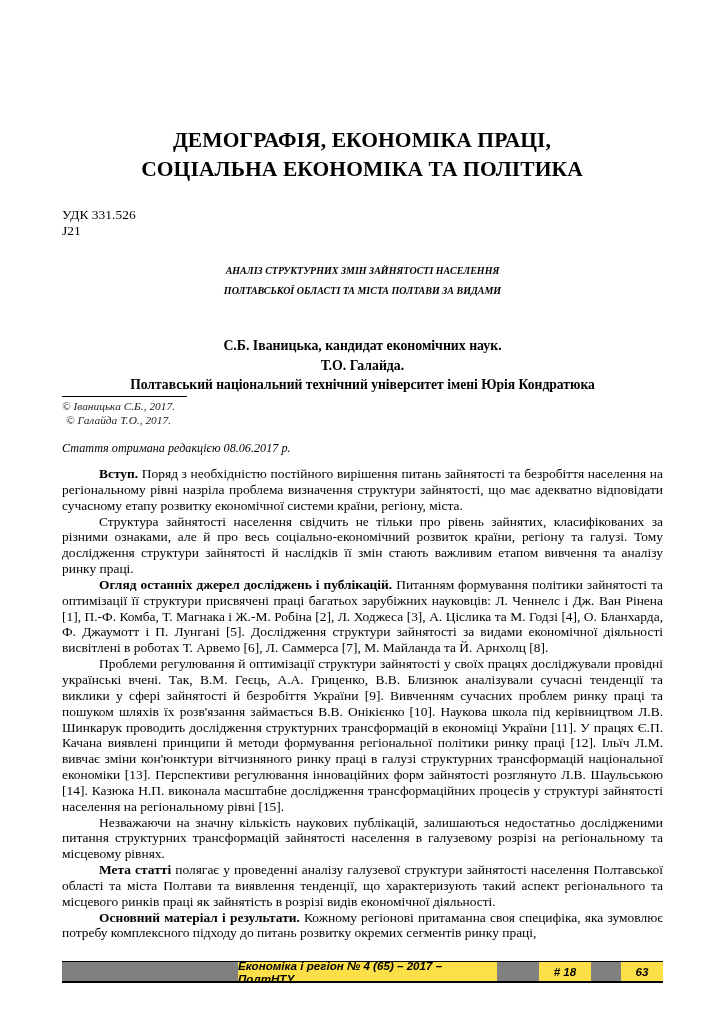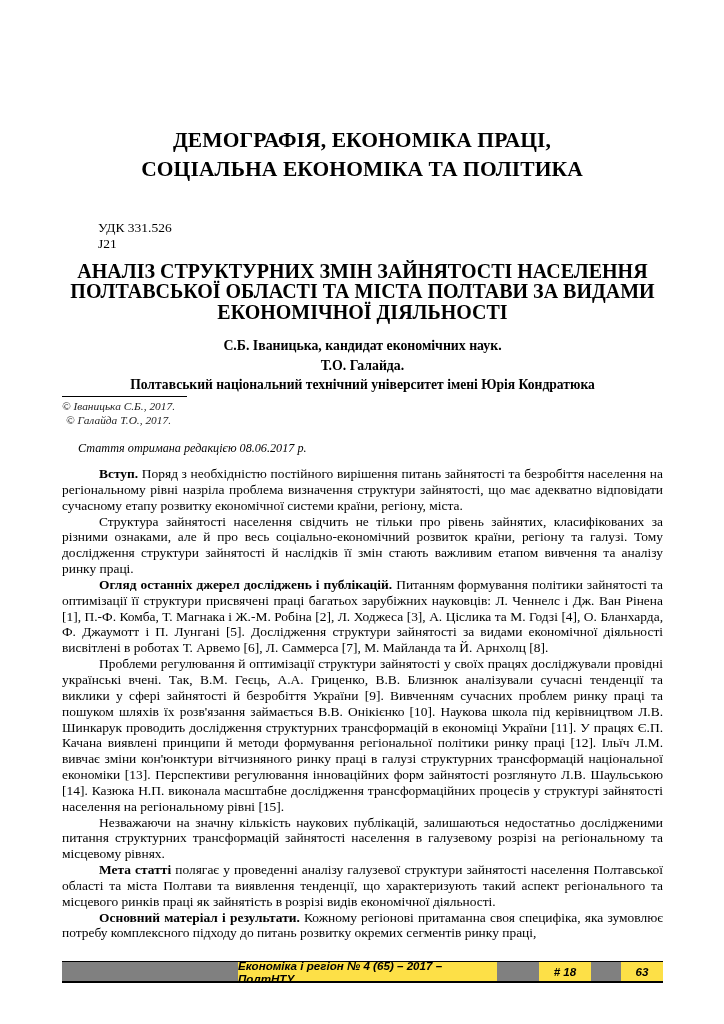--- a/index.html
+++ b/index.html
@@ -34,37 +34,37 @@
     font-weight: bold;
     font-size: 21.5px;
     line-height: 29px;
     letter-spacing: 0.1px;
   }
   .rubric div { white-space: nowrap; }
 
   
   .udc {
     position: absolute;
-    top: 220px;
+    top: 207px;
     left: 62px;
     font-size: 13.5px;
     line-height: 16px;
-    margin-left: 36px;
   }
 
   
   .article-title {
     position: absolute;
     top: 261px;
     left: 62px;
     width: 601px;
     text-align: center;
     font-weight: bold;
-    font-size: 20px;
+    font-size: 10px;
     line-height: 20.3px;
+    font-style: italic;
   }
 
   
   .authors {
     position: absolute;
     top: 336px;
     left: 62px;
     width: 601px;
     text-align: center;
     font-weight: bold;
@@ -95,21 +95,20 @@
     text-align: center;
   }
 
   .received {
     position: absolute;
     top: 441px;
     left: 62px;
     font-style: italic;
     font-size: 12.2px;
     line-height: 15px;
-    margin-left: 16px;
   }
 
   
   .body-text {
     position: absolute;
     top: 466px;
     left: 62px;
     width: 601px;
     font-size: 13.45px;
     line-height: 15.85px;
@@ -168,21 +167,20 @@
   </div>
 
   <div class="udc">
     <div>УДК 331.526</div>
     <div>J21</div>
   </div>
 
   <div class="article-title">
     <div>АНАЛІЗ СТРУКТУРНИХ ЗМІН ЗАЙНЯТОСТІ НАСЕЛЕННЯ</div>
     <div>ПОЛТАВСЬКОЇ ОБЛАСТІ ТА МІСТА ПОЛТАВИ ЗА ВИДАМИ</div>
-    <div>ЕКОНОМІЧНОЇ ДІЯЛЬНОСТІ</div>
   </div>
 
   <div class="authors">
     <div>С.Б. Іваницька, кандидат економічних наук.</div>
     <div>Т.О. Галайда.</div>
     <div class="affil">Полтавський національний технічний університет імені Юрія Кондратюка</div>
   </div>
 
   <div class="copyright-rule"></div>
 

